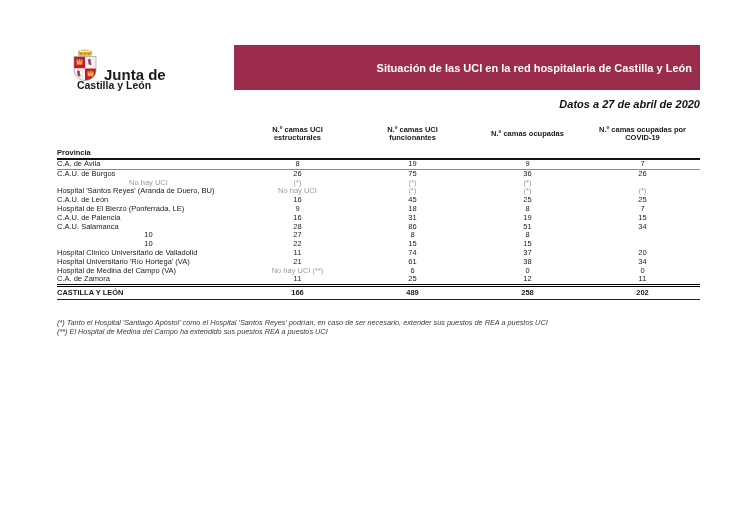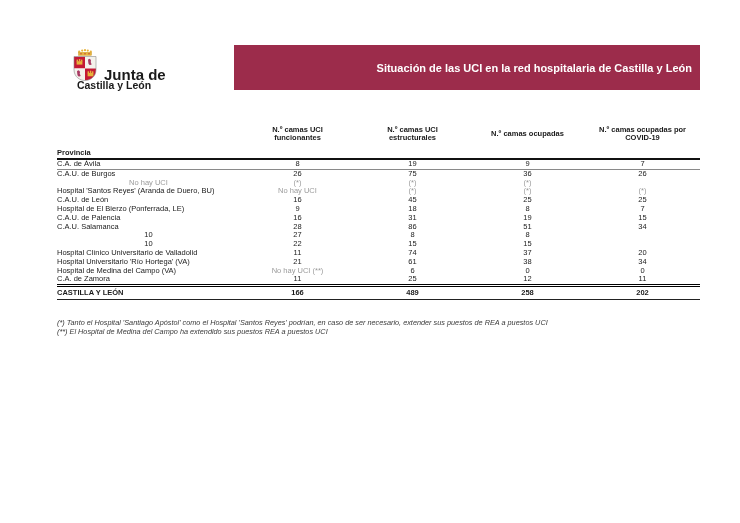--- a/index.html
+++ b/index.html
@@ -105,30 +105,31 @@
       </g>
       <path d="M4 8.5 h22 v13 c0 7.5 -6 11 -11 11 c-5 0 -11 -3.5 -11 -11 z" fill="none" stroke="#8a8a8a" stroke-width="0.6"></path>
     </svg>
     <div class="logo-line1">Junta de</div>
     <div class="logo-line2">Castilla y León</div>
   </div>
 
   <div class="banner" style="background: rgb(156, 44, 75);">
     <span>Situación de las UCI en la red hospitalaria de Castilla y León</span>
   </div>
+  <div class="dateline">Datos a 27 de abril de 2020</div>
 
   <div class="uci-table">
     <div class="thead">
       <div class="grid-row col-headers">
         <div class="hcell"></div>
         <div class="hcell">
+            <span>N.º camas UCI estructurales</span>
+          </div>
+        <div class="hcell">
             <span>N.º camas UCI funcionantes</span>
-          </div>
-        <div class="hcell">
-            <span>N.º camas UCI estructurales</span>
           </div>
         <div class="hcell">
             <span>N.º camas ocupadas</span>
           </div>
         <div class="hcell">
             <span>N.º camas ocupadas por COVID-19</span>
           </div>
       </div>
       <div class="prov-header">Provincia</div>
     </div>

